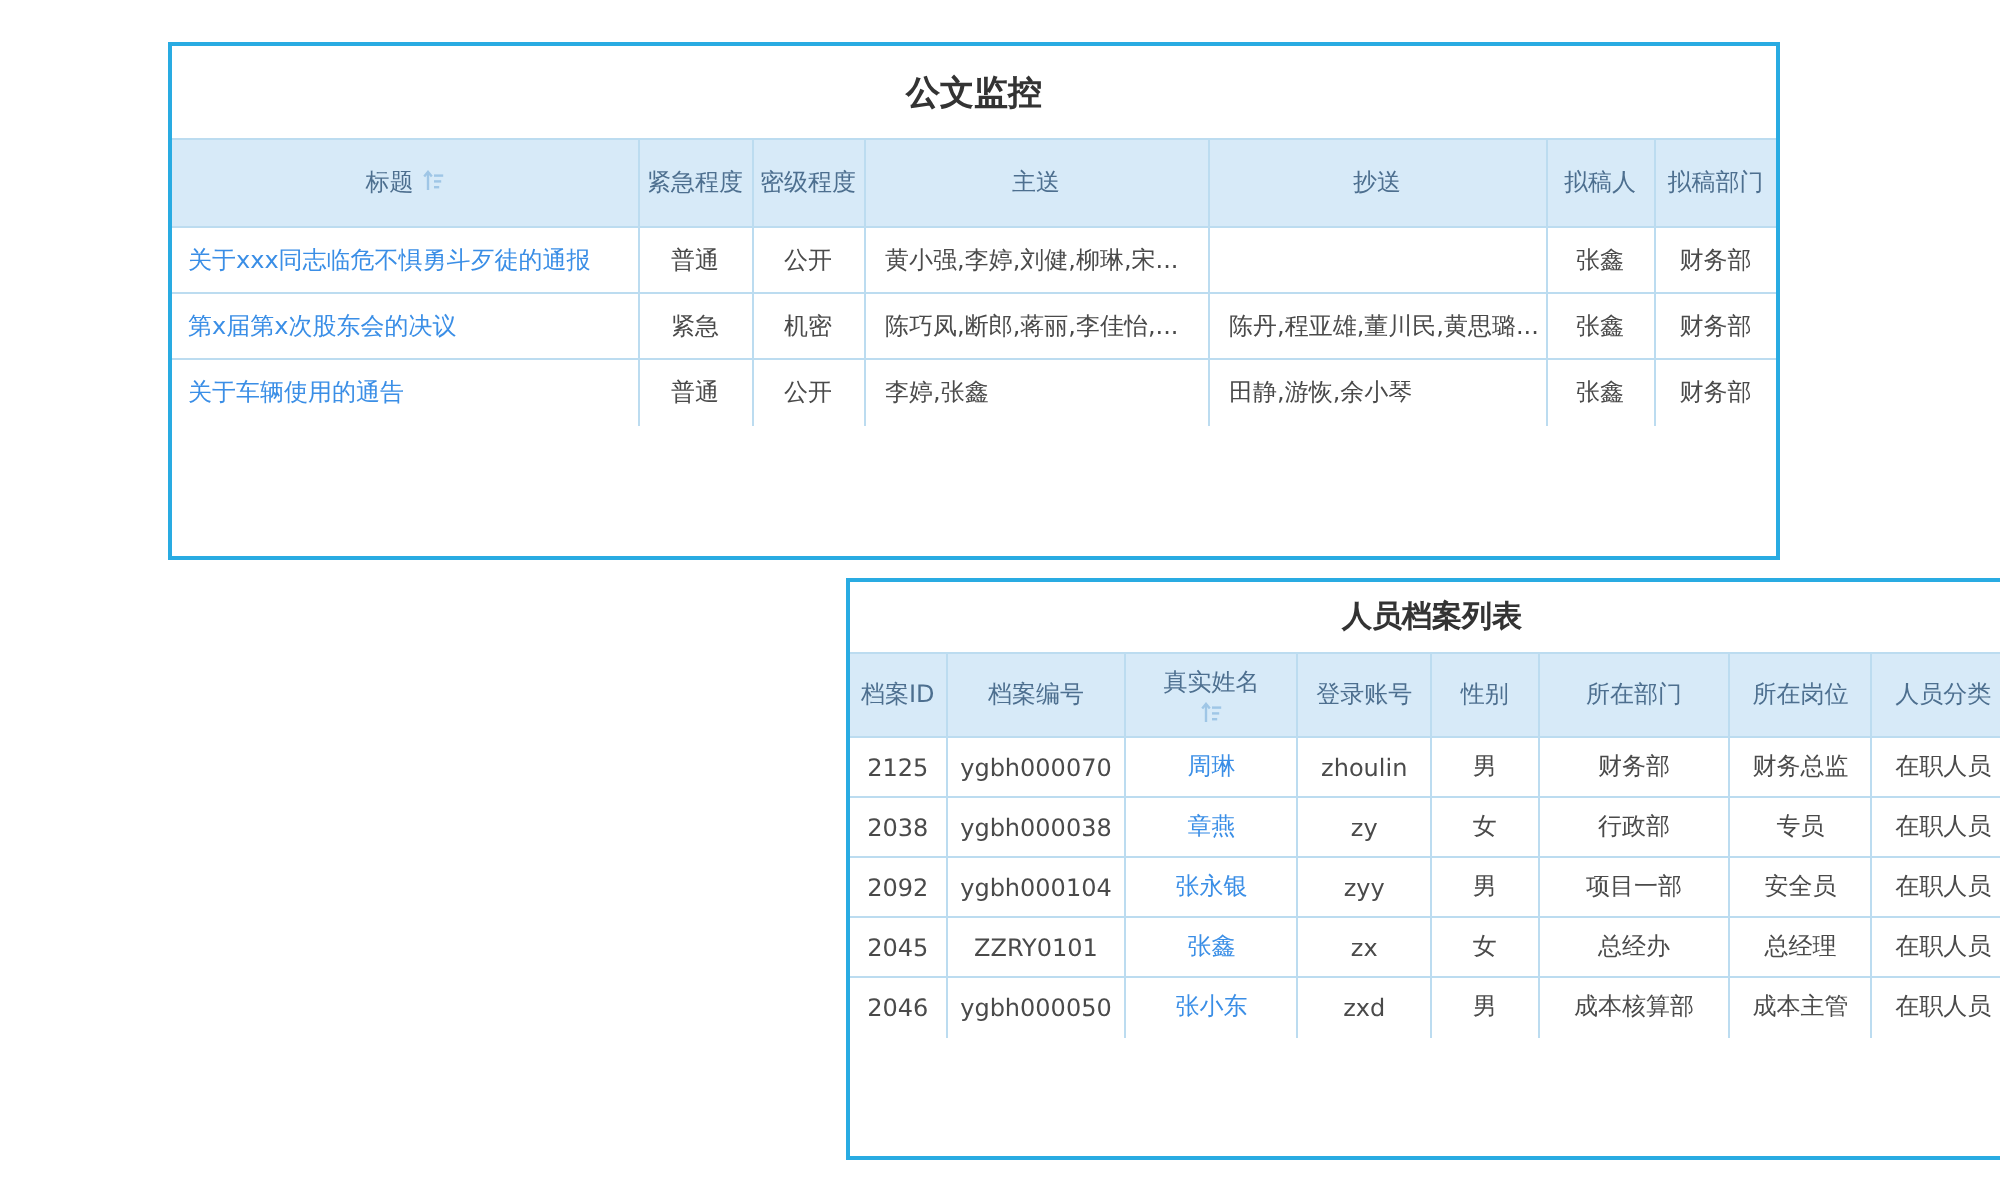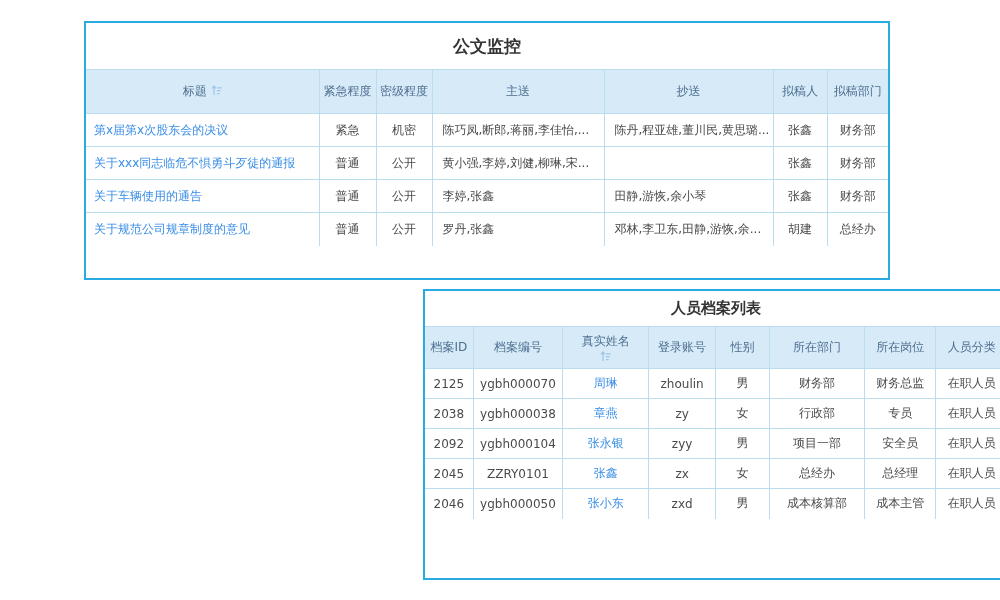--- a/index.html
+++ b/index.html
@@ -89,54 +89,45 @@
             <th><span>紧急程度</span></th>
             <th><span>密级程度</span></th>
             <th><span>主送</span></th>
             <th><span>抄送</span></th>
             <th><span>拟稿人</span></th>
             <th><span>拟稿部门</span></th>
           </tr>
         </thead>
       <tbody>
           <tr>
+            <td><a class="cell-link">关于xxx同志临危不惧勇斗歹徒的通报</a></td>
+            <td>普通</td>
+            <td>公开</td>
+            <td>黄小强,李婷,刘健,柳琳,宋...</td>
+            <td></td>
+            <td>张鑫</td>
+            <td>财务部</td>
+          </tr>
+          <tr>
             <td><a class="cell-link">第x届第x次股东会的决议</a></td>
             <td>紧急</td>
             <td>机密</td>
             <td>陈巧凤,断郎,蒋丽,李佳怡,...</td>
             <td>陈丹,程亚雄,董川民,黄思璐...</td>
             <td>张鑫</td>
             <td>财务部</td>
           </tr>
           <tr>
-            <td><a class="cell-link">关于xxx同志临危不惧勇斗歹徒的通报</a></td>
-            <td>普通</td>
-            <td>公开</td>
-            <td>黄小强,李婷,刘健,柳琳,宋...</td>
-            <td></td>
-            <td>张鑫</td>
-            <td>财务部</td>
-          </tr>
-          <tr>
             <td><a class="cell-link">关于车辆使用的通告</a></td>
             <td>普通</td>
             <td>公开</td>
             <td>李婷,张鑫</td>
             <td>田静,游恢,余小琴</td>
             <td>张鑫</td>
             <td>财务部</td>
-          </tr>
-          <tr>
-            <td><a class="cell-link">关于规范公司规章制度的意见</a></td>
-            <td>普通</td>
-            <td>公开</td>
-            <td>罗丹,张鑫</td>
-            <td>邓林,李卫东,田静,游恢,余...</td>
-            <td>胡建</td>
-            <td>总经办</td>
           </tr>
         </tbody>
     </table>
   </div>
 
   <div class="panel panel-personnel">
     <div class="panel-title">人员档案列表</div>
     <table>
       <colgroup>
         <col style="width:42px">

